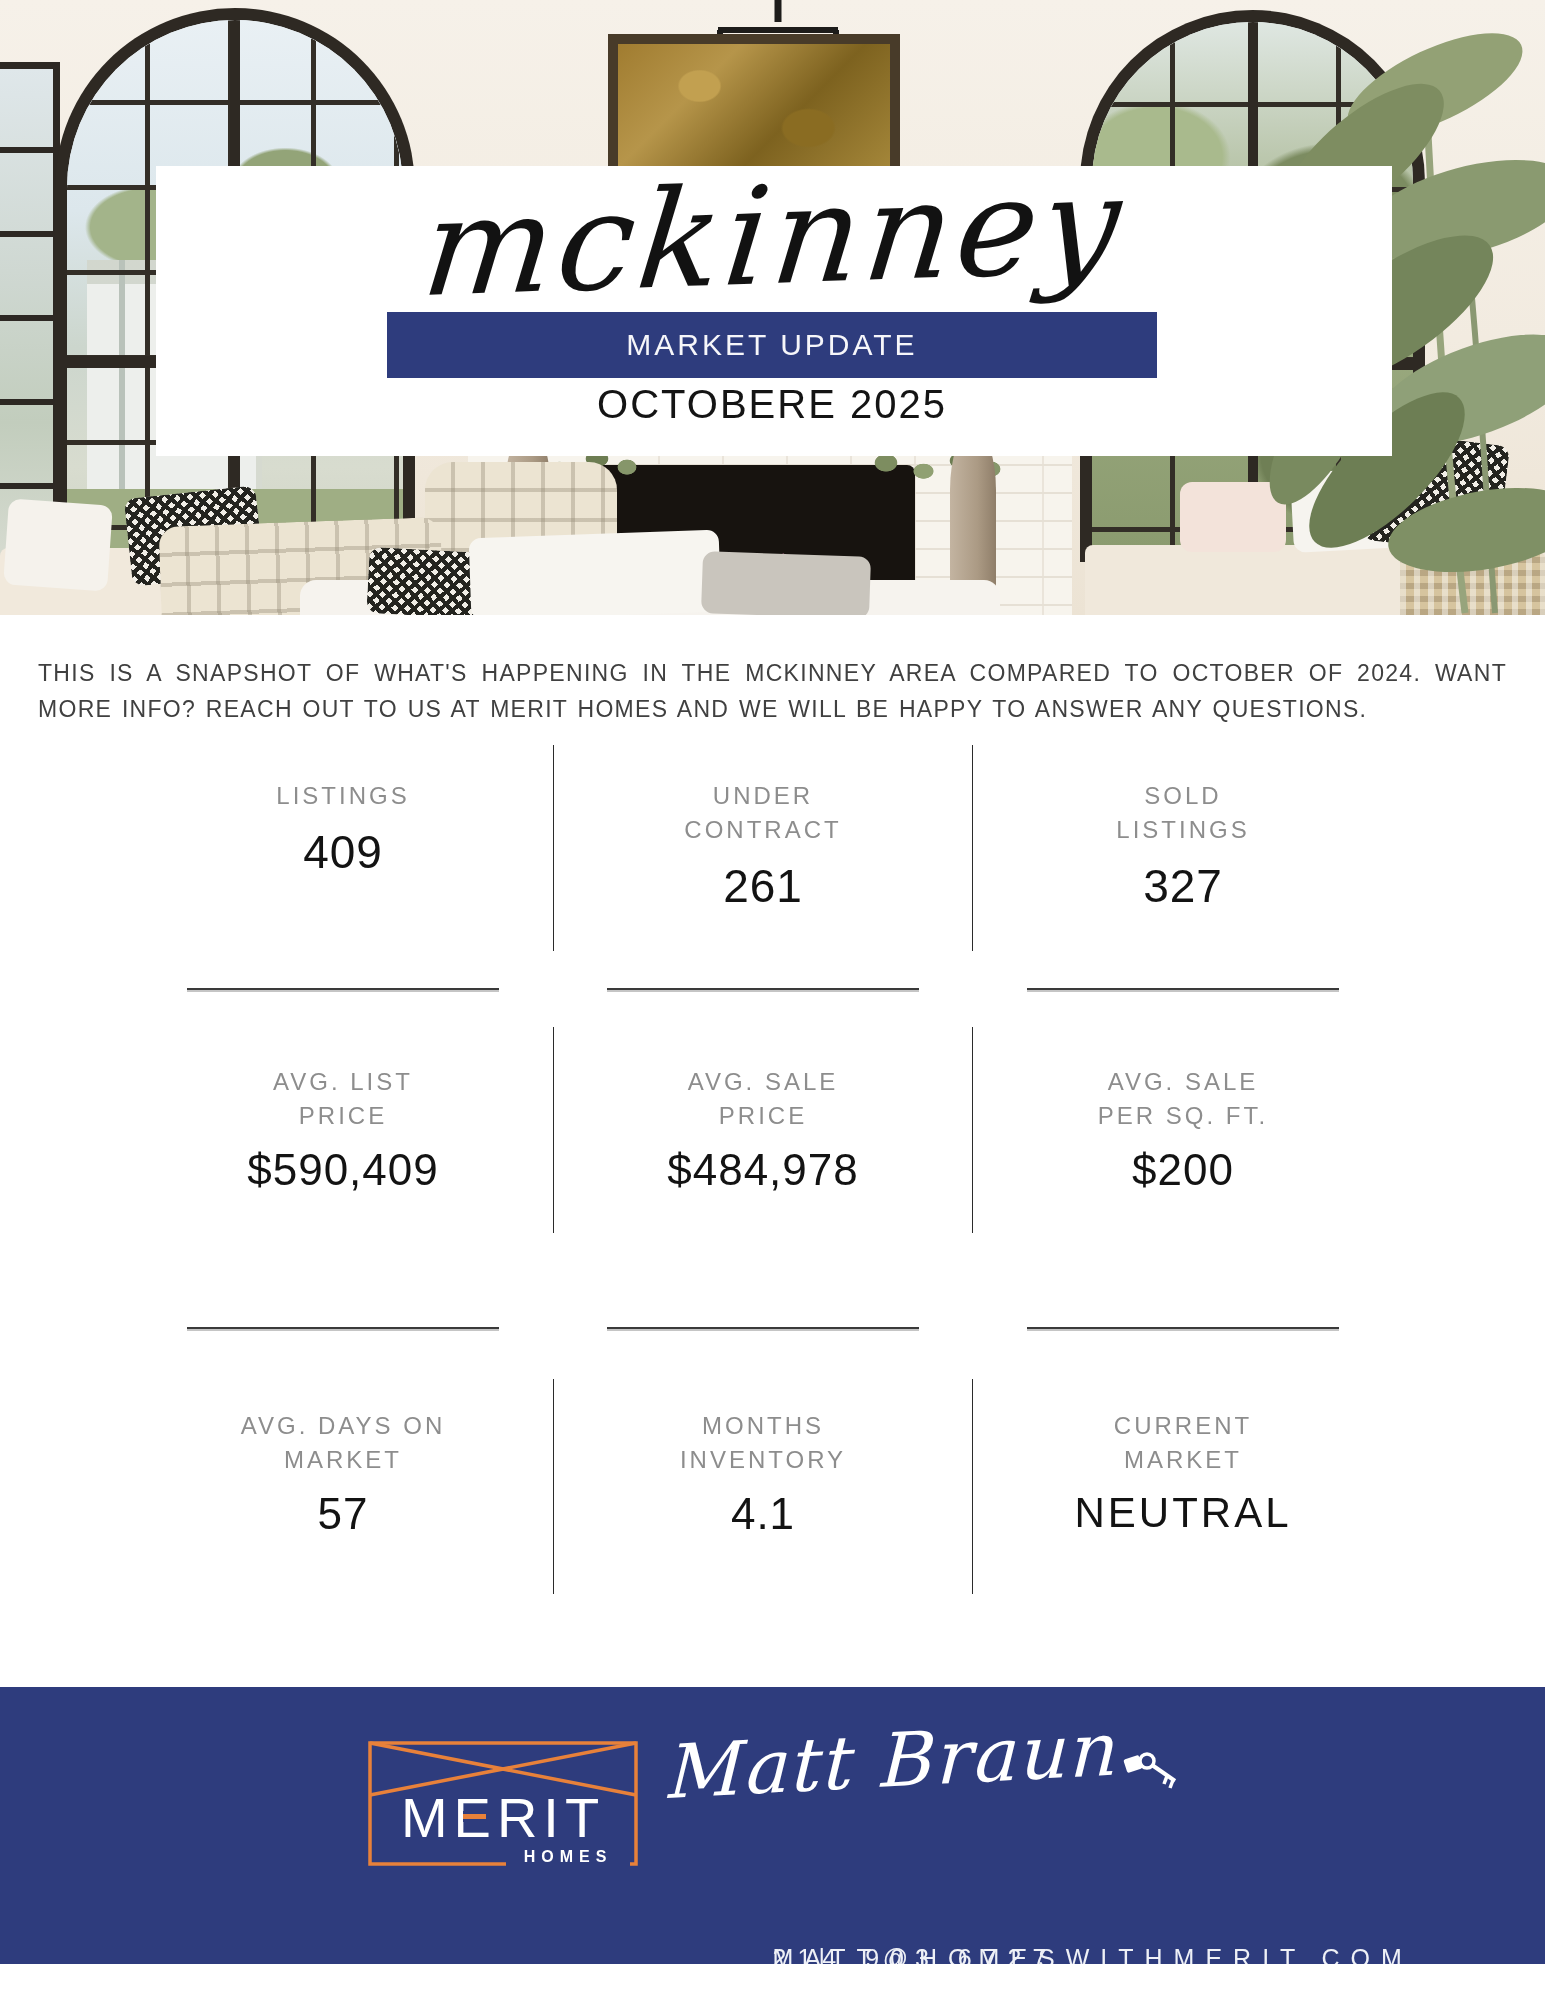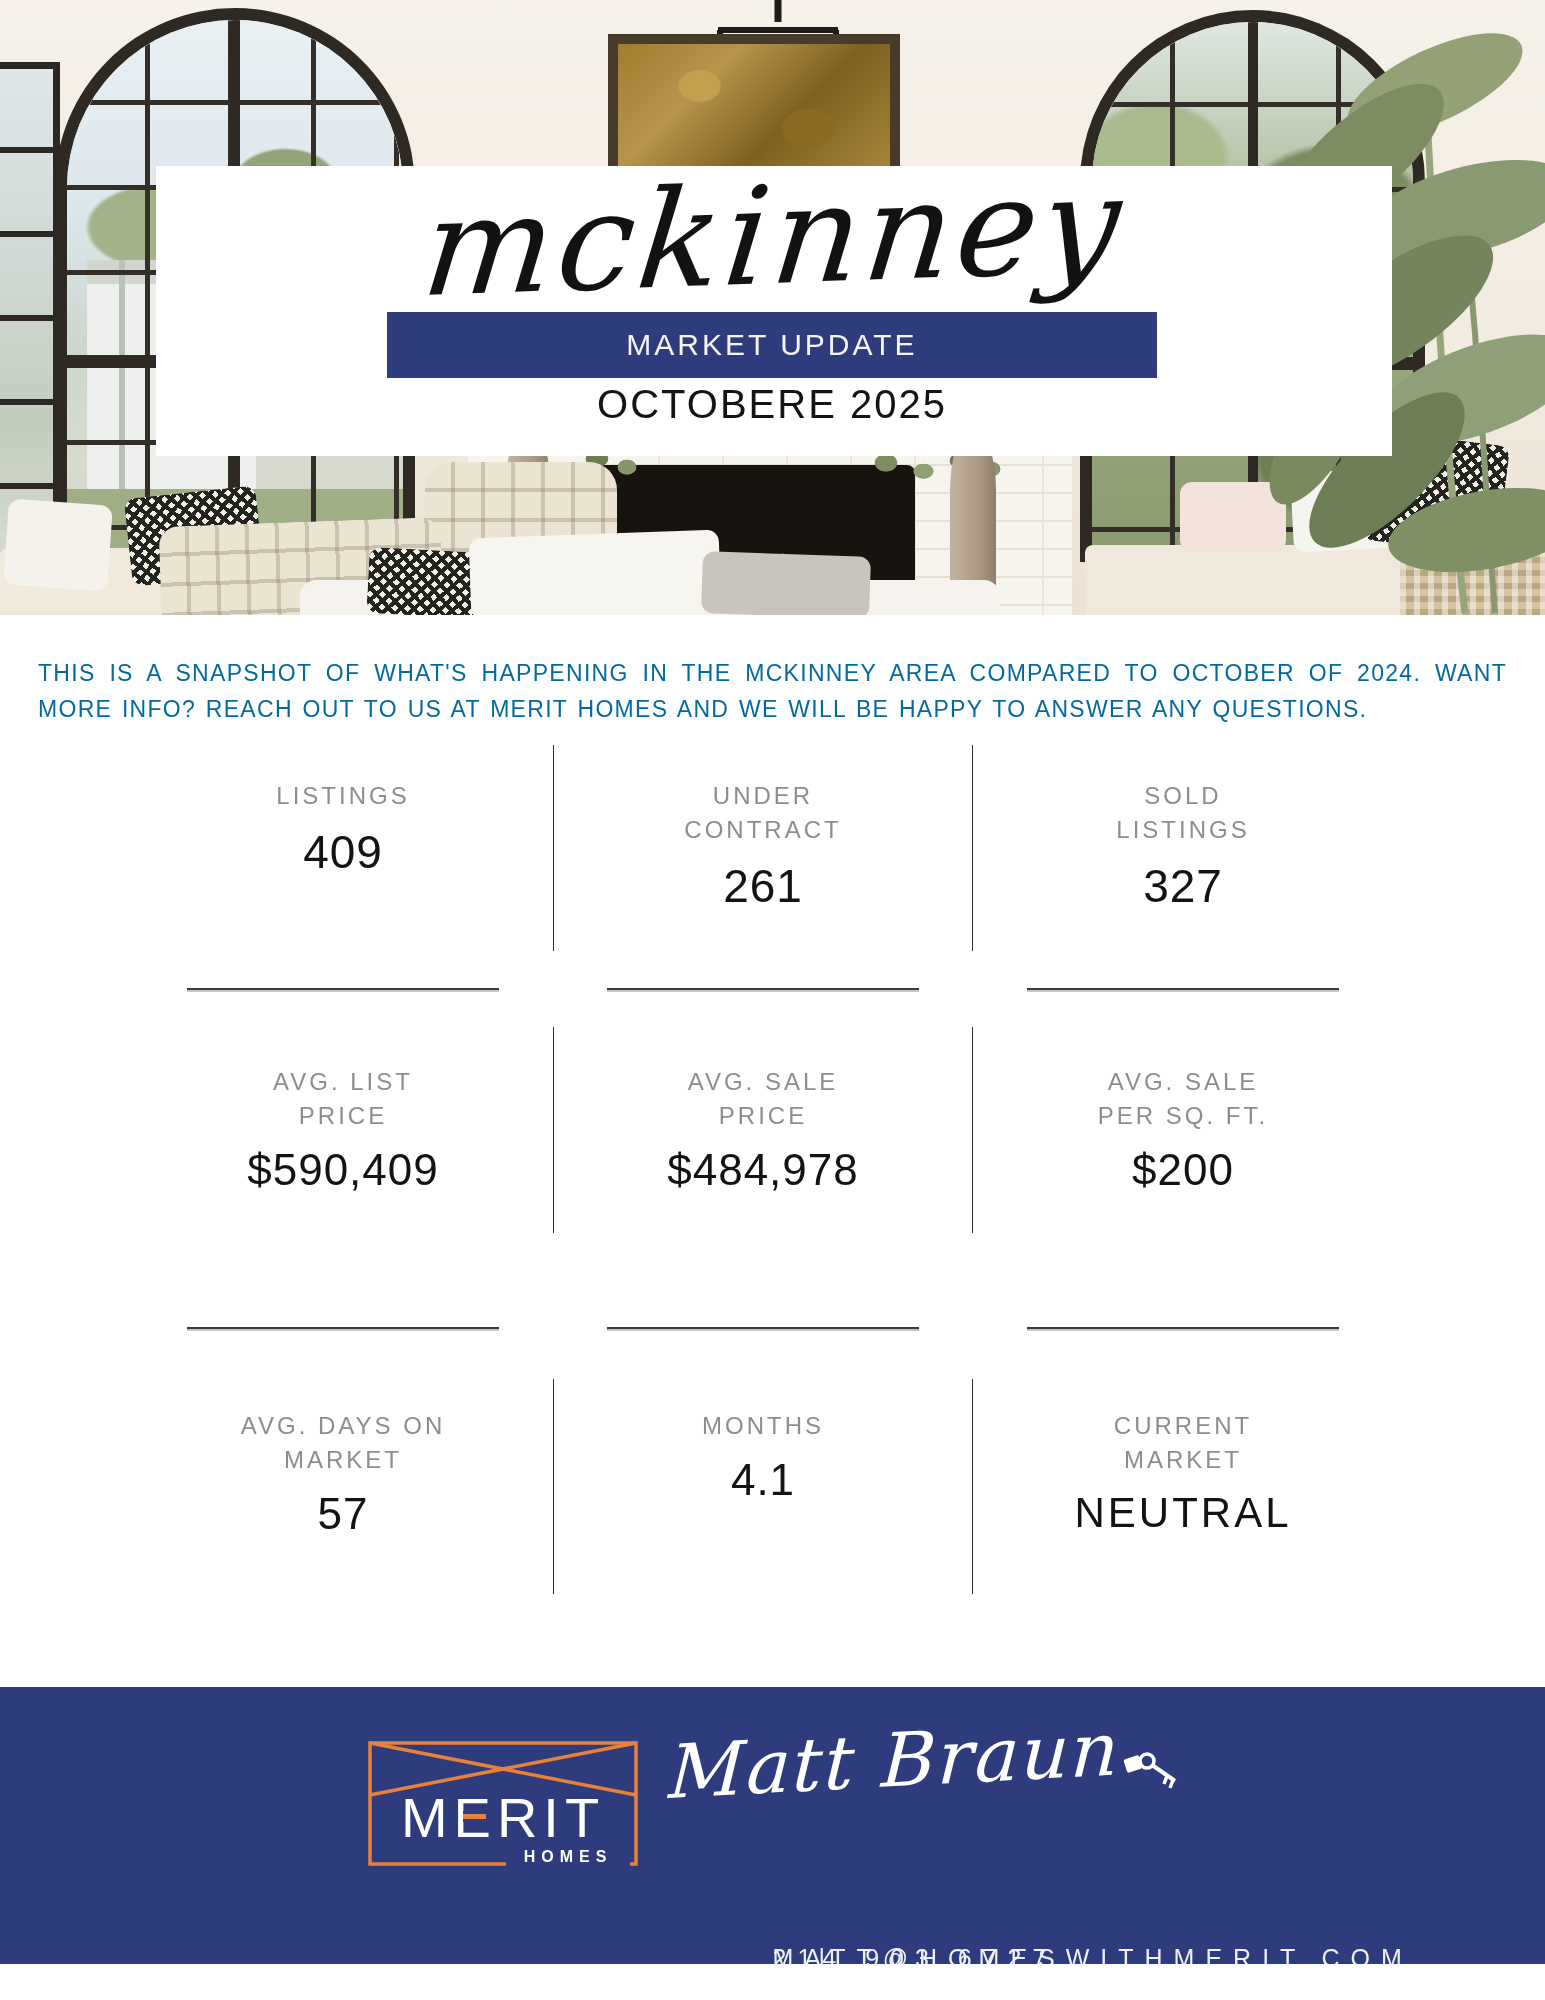--- a/index.html
+++ b/index.html
@@ -95,21 +95,21 @@
   .script-title{left:0;top:-4px;width:100%;text-align:center;
     font-family:"DejaVu Serif",serif;font-style:italic;font-weight:500;
     font-size:136px;line-height:1.1;color:#121212;
     transform:skewX(-8deg) rotate(-2deg);letter-spacing:4px;}
   .banner{left:231px;top:146px;width:770px;height:66px;background:#2e3c7d;
     display:flex;align-items:center;justify-content:center;
     color:#f6f6fa;font-size:30px;letter-spacing:3px;}
   .date-label{left:231px;top:216px;width:770px;text-align:center;
     color:#141414;font-size:40px;letter-spacing:2px;font-weight:500;}
   
-  .intro{margin:40px 38px 8px 38px;color:#0369a1;font-size:23px;line-height:36px;
+  .intro{margin:40px 38px 8px 38px;color:#404040;font-size:23px;line-height:36px;
     letter-spacing:1.3px;text-align:justify;word-spacing:2px;}
   
   .stats{margin:18px 152px 0 133px;}
   .stat-row{display:grid;grid-template-columns:420px 420px 420px;}
   .stat-row.r1{height:206px;}
   .stat-row.r2{height:206px;}
   .stat-row.r3{height:215px;}
   .stat-cell{text-align:center;}
   .stat-cell.mid{border-left:1.5px solid #2b2b2b;border-right:1.5px solid #2b2b2b;}
   .r1 .stat-label{margin-top:34px;} .r1 .stat-value{font-size:46px;margin-top:12px;}
@@ -299,20 +299,21 @@
       <div class="stat-cell">
         <div class="stat-label">
             <div>AVG. DAYS ON</div>
             <div>MARKET</div>
           </div>
         <div class="stat-value">57</div>
       </div>
       <div class="stat-cell mid">
         <div class="stat-label">
             <div>MONTHS</div>
+            <div>INVENTORY</div>
           </div>
         <div class="stat-value">4.1</div>
       </div>
       <div class="stat-cell">
         <div class="stat-label">
             <div>CURRENT</div>
             <div>MARKET</div>
           </div>
         <div class="stat-value wide">NEUTRAL</div>
       </div>

